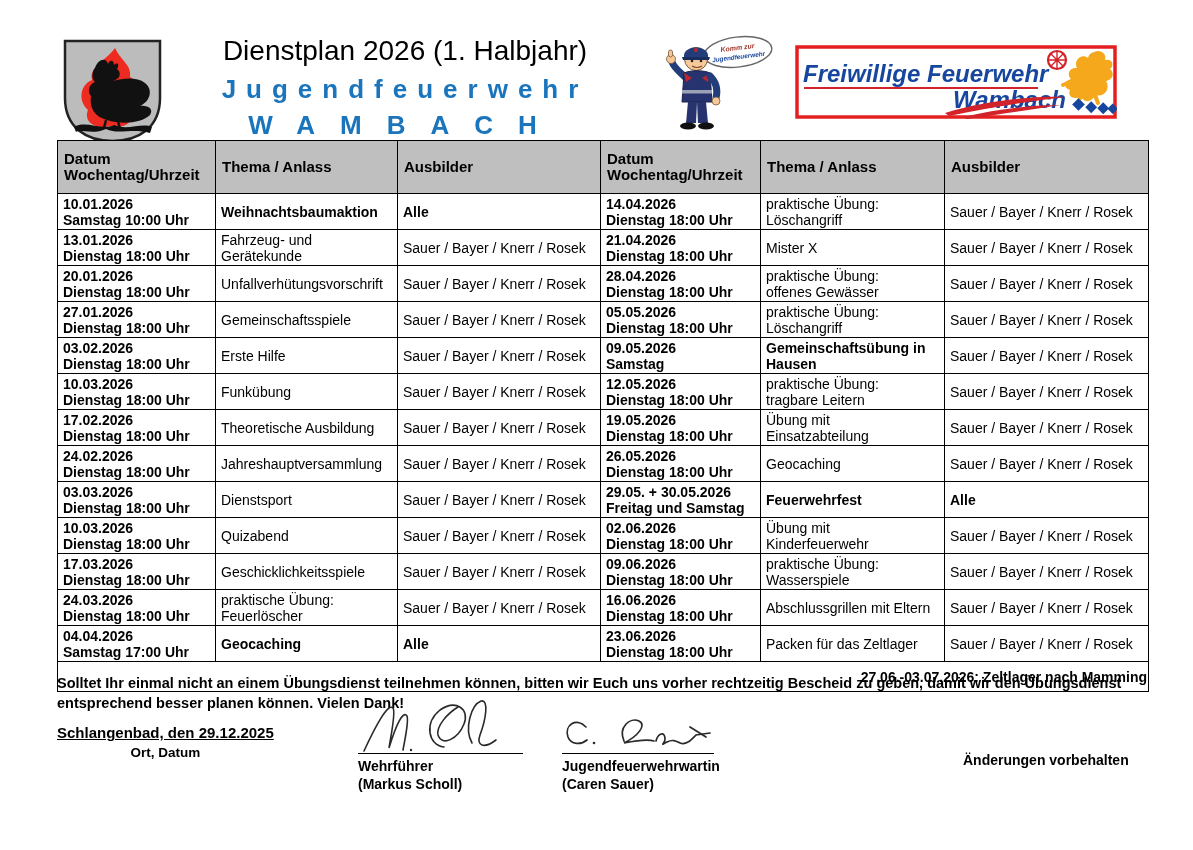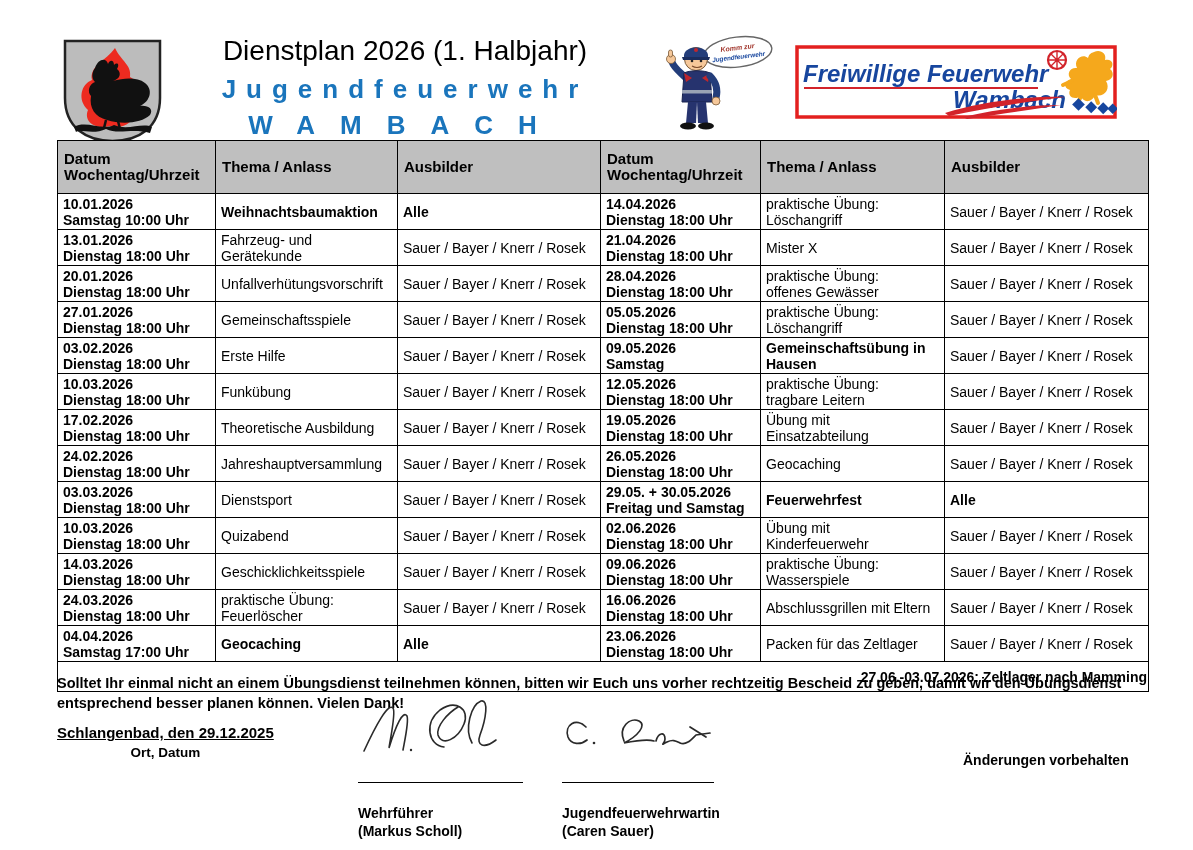--- a/index.html
+++ b/index.html
@@ -34,21 +34,21 @@
   table.schedule tfoot td{
     text-align:right;font-weight:bold;font-size:14px;height:27px;vertical-align:middle;
   }
 
   
   .note{left:57px;top:673px;width:1090px;font-size:14.5px;font-weight:bold;line-height:1.38;}
   .place-date{left:57px;top:724px;text-align:center;}
   .place-date .pd{font-size:15px;font-weight:bold;text-decoration:underline;}
   .place-date .pd-label{font-size:13.5px;font-weight:bold;margin-top:4px;}
   .sig-block{width:165px;}
-  .sig-block .rule{border-top:1.5px solid #000;padding-top:21px;margin-top:29px;}
+  .sig-block .rule{border-top:1.5px solid #000;padding-top:3px;}
   .sig-block .role,.sig-block .name{font-size:14px;font-weight:bold;line-height:18px;}
   .sig1{left:358px;top:695px;}
   .sig2{left:562px;top:713px;width:152px;}
   .rights{left:963px;top:752px;font-size:14px;font-weight:bold;}
   svg{display:block;}
 </style>
 </head>
 <body>
 
 <div class="abs" style="left:62px;top:38px;">
@@ -301,21 +301,21 @@
         <td class="c-date">
           <div>02.06.2026</div>
           <div>Dienstag 18:00 Uhr</div>
         </td>
         <td class="c-thema">Übung mit
 Kinderfeuerwehr</td>
         <td class="c-ausb">Sauer / Bayer / Knerr / Rosek</td>
       </tr>
       <tr>
         <td class="c-date">
-          <div>14.03.2026</div>
+          <div>17.03.2026</div>
           <div>Dienstag 18:00 Uhr</div>
         </td>
         <td class="c-thema">Geschicklichkeitsspiele</td>
         <td class="c-ausb">Sauer / Bayer / Knerr / Rosek</td>
         <td class="c-date">
           <div>09.06.2026</div>
           <div>Dienstag 18:00 Uhr</div>
         </td>
         <td class="c-thema">praktische Übung:
 Wasserspiele</td>

